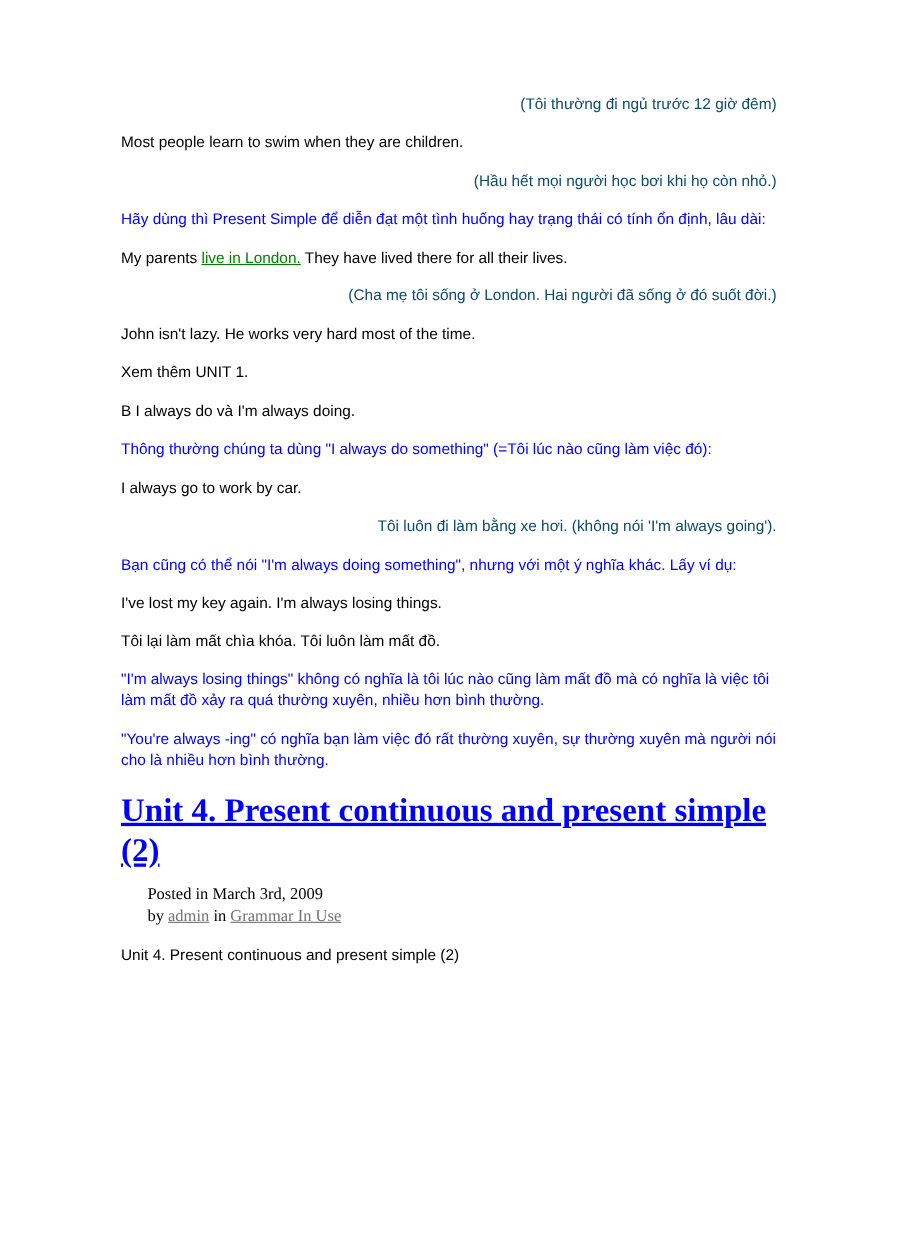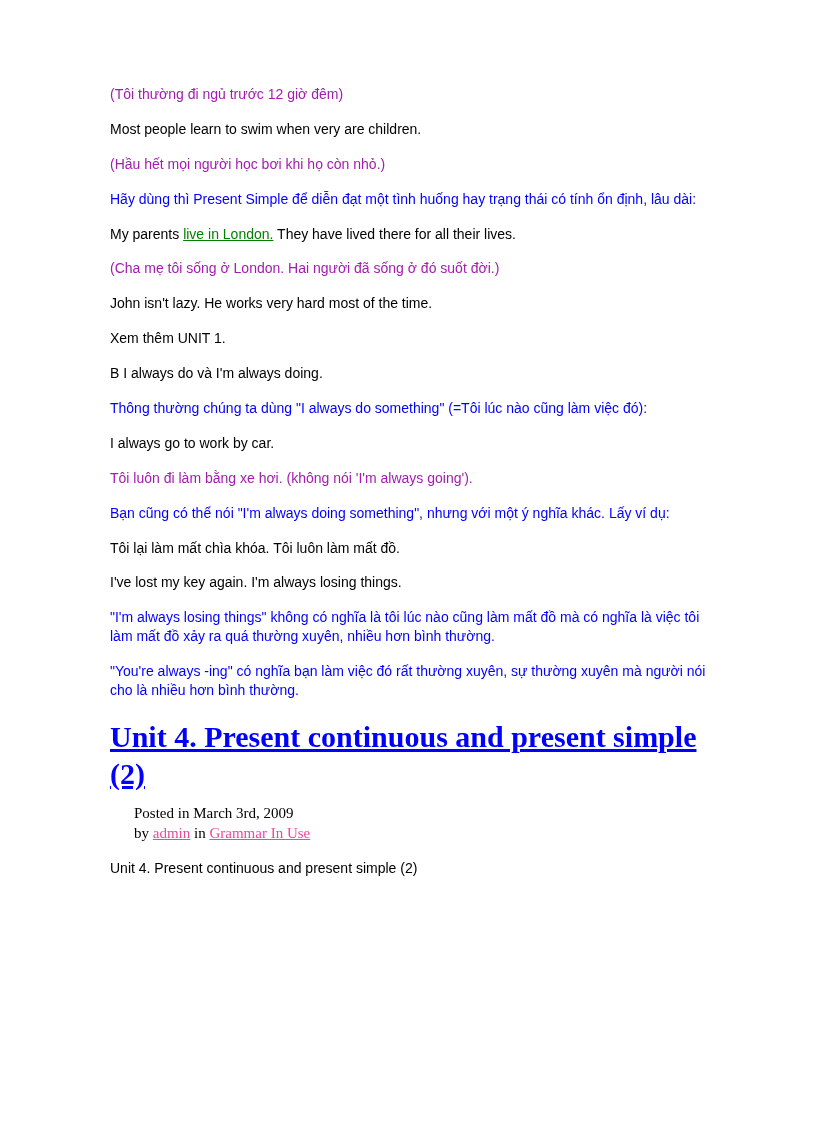--- a/index.html
+++ b/index.html
@@ -13,21 +13,21 @@
     background: #fff;
     position: relative;
   }
   .page {
     padding: 85px 110px 0 110px;
   }
   p {
     margin: 0 0 16px 0;
     line-height: 1.35;
   }
-  .red { color: #a21caf; }
+  .red { color: #0c4a6e; text-align: right; }
   .blue { color: #0000ff; font-weight: normal; }
   .green-link {
     color: #008000;
     text-decoration: underline;
   }
   h2.unit-title {
     font-family: "Times New Roman", Times, serif;
     font-size: 30px;
     font-weight: bold;
     color: #0000ff;
@@ -37,32 +37,32 @@
   }
   .meta {
     font-size: 15px;
     font-family: "Times New Roman", Times, serif;
     color: #000;
     margin-bottom: 16px;
     line-height: 1.35;
     margin-left: 24px;
   }
   .meta a {
-    color: #ec4899;
+    color: #737373;
     text-decoration: underline;
   }
 </style>
 </head>
 <body>
 
 <div class="page">
 
   <p class="red">(Tôi thường đi ngủ trước 12 giờ đêm)</p>
 
-  <p>Most people learn to swim when very are children.</p>
+  <p>Most people learn to swim when they are children.</p>
 
   <p class="red">(Hầu hết mọi người học bơi khi họ còn nhỏ.)</p>
 
   <p class="blue">Hãy dùng thì Present Simple để diễn đạt một tình huống hay trạng thái có tính ổn định, lâu dài:</p>
 
   <p>
     <span>My parents </span><a href="#" class="green-link">live in London.</a><span> They have lived there for all their lives.</span>
   </p>
 
   <p class="red">(Cha mẹ tôi sống ở London. Hai người đã sống ở đó suốt đời.)</p>
@@ -75,23 +75,23 @@
   <p>B I always do và I'm always doing.</p>
 
   <p class="blue">Thông thường chúng ta dùng "I always do something" (=Tôi lúc nào cũng làm việc đó):</p>
 
   <p>I always go to work by car.</p>
 
   <p class="red">Tôi luôn đi làm bằng xe hơi. (không nói 'I'm always going').</p>
 
   <p class="blue">Bạn cũng có thể nói "I'm always doing something", nhưng với một ý nghĩa khác. Lấy ví dụ:</p>
 
+  <p>I've lost my key again. I'm always losing things.</p>
+
   <p>Tôi lại làm mất chìa khóa. Tôi luôn làm mất đồ.</p>
-
-  <p>I've lost my key again. I'm always losing things.</p>
 
   <p class="blue">"I'm always losing things" không có nghĩa là tôi lúc nào cũng làm mất đồ mà có nghĩa là việc tôi làm mất đồ xảy ra quá thường xuyên, nhiều hơn bình thường.</p>
 
   <p class="blue">"You're always -ing" có nghĩa bạn làm việc đó rất thường xuyên, sự thường xuyên mà người nói cho là nhiều hơn bình thường.</p>
 
   <h2 class="unit-title">Unit 4. Present continuous and present simple (2)</h2>
 
   <div class="meta">
     <span>Posted in March 3rd, 2009</span><br>
     <span>by </span><a href="#">admin</a><span> in </span><a href="#">Grammar In Use</a>

